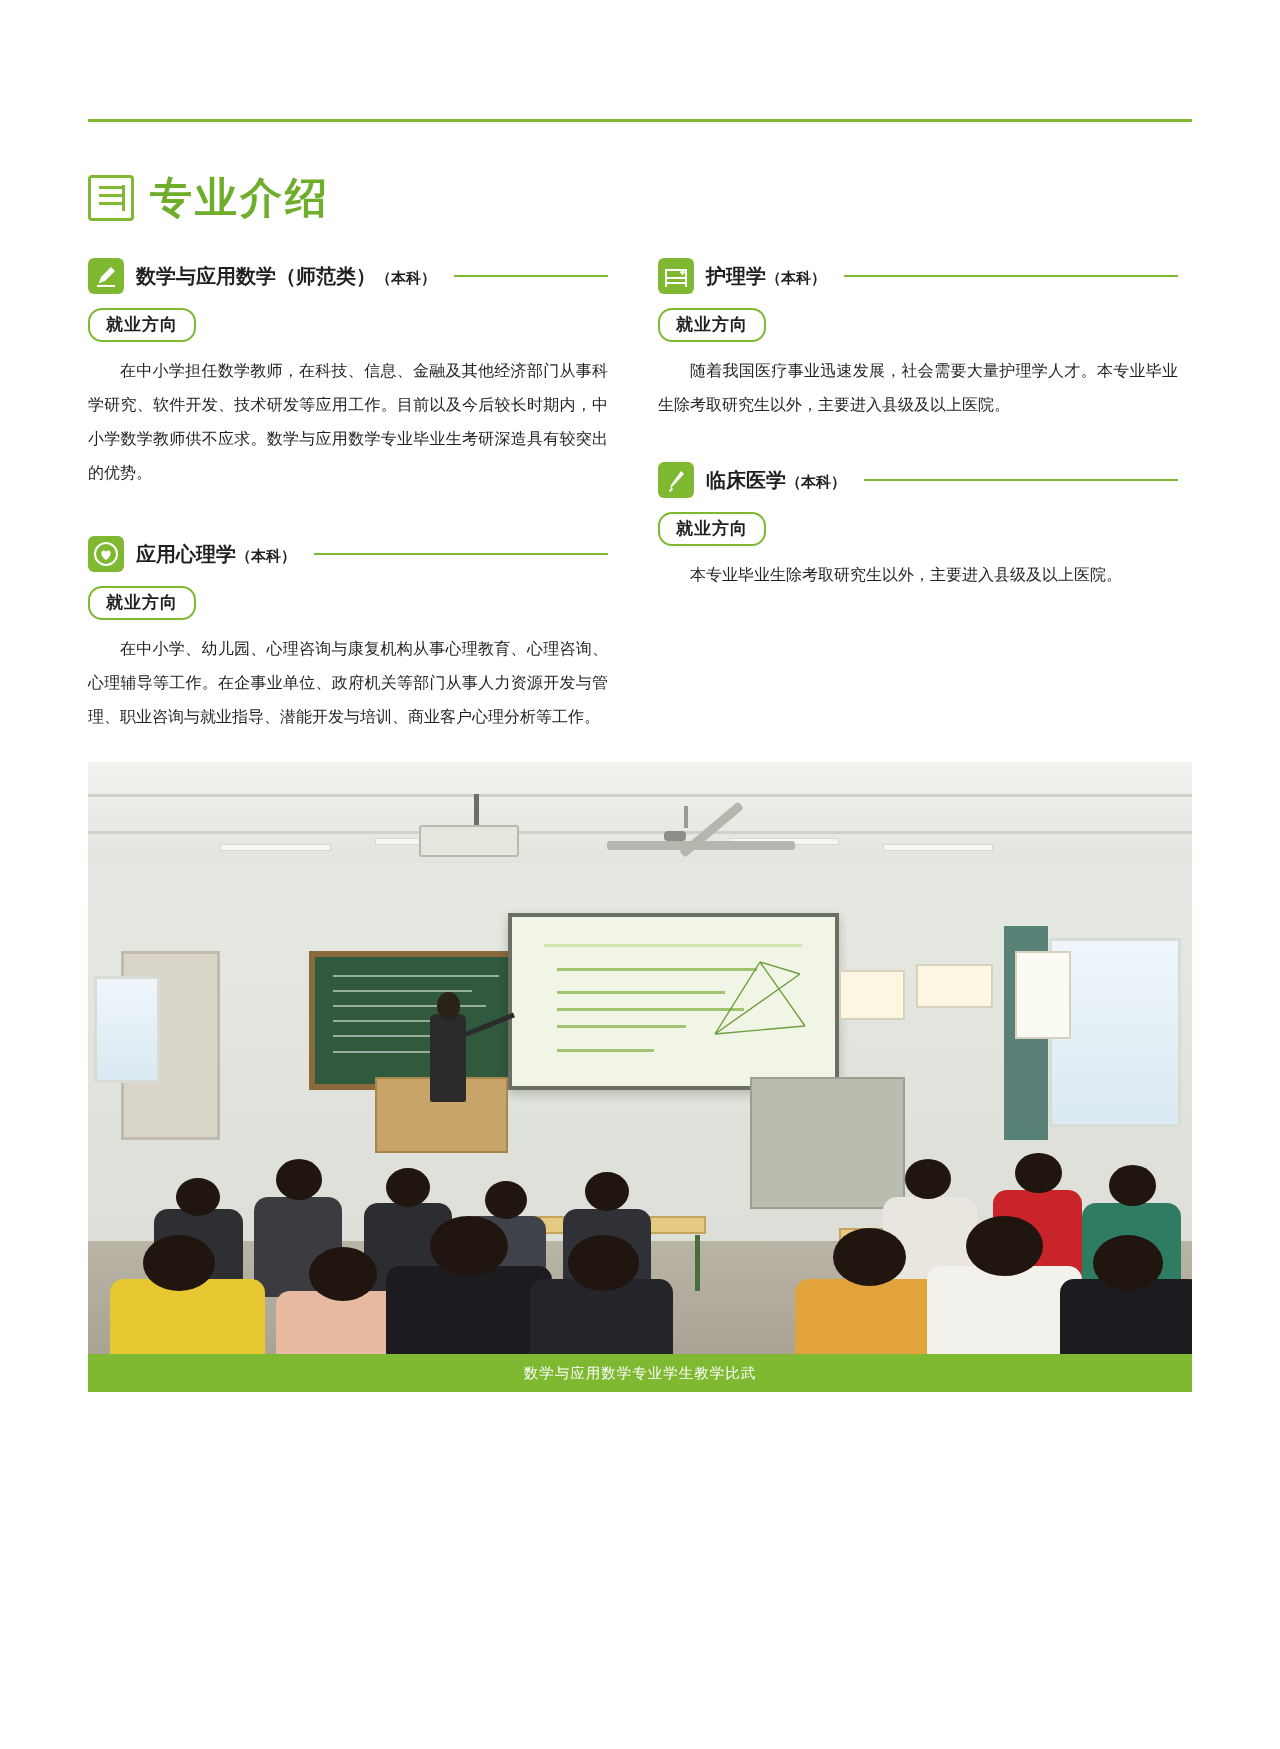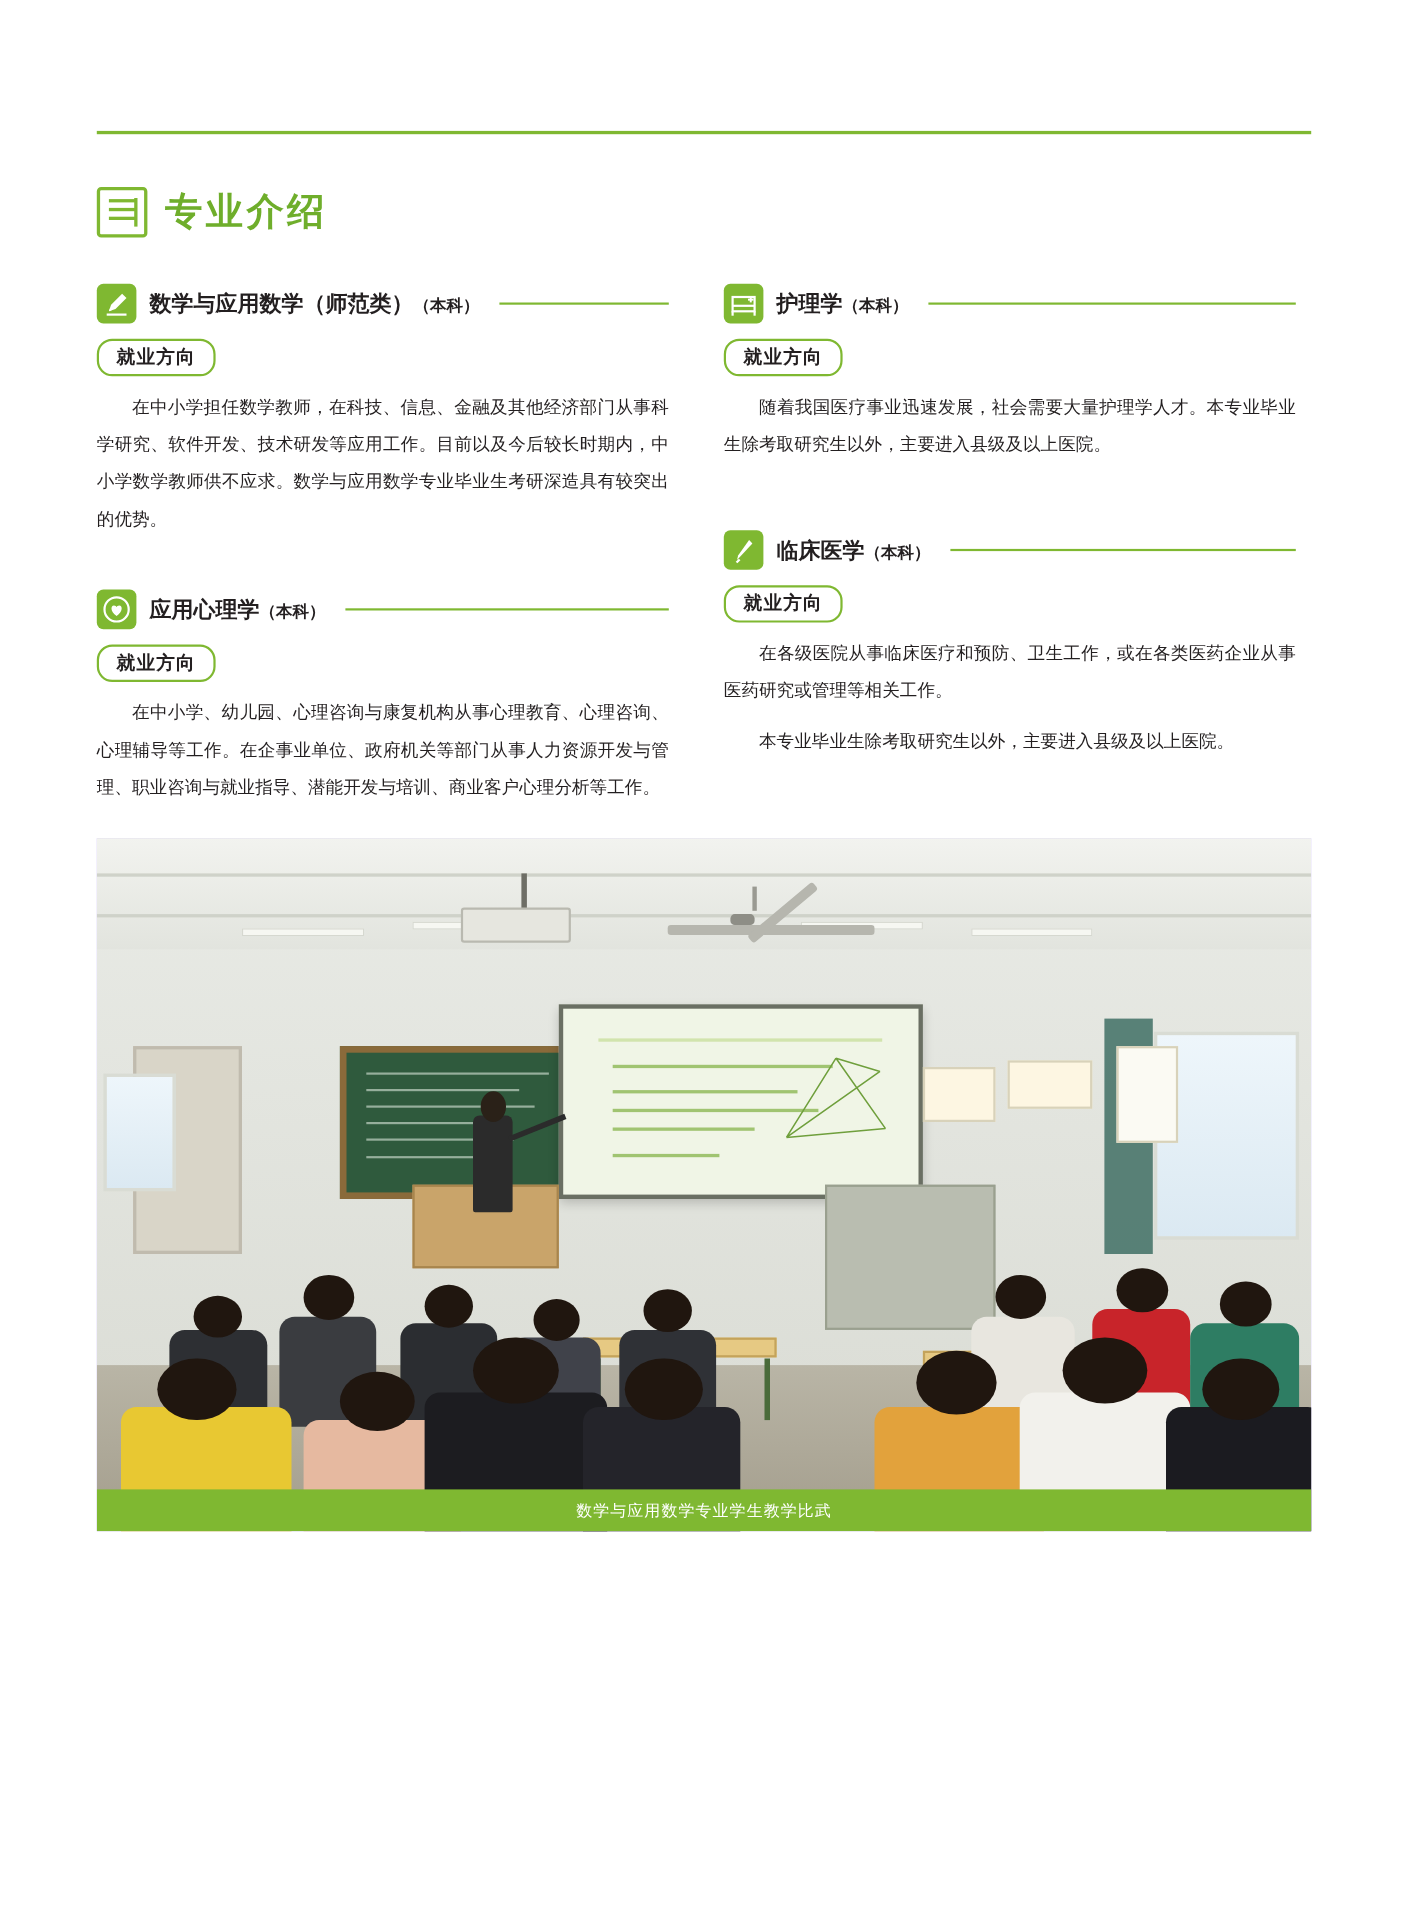--- a/index.html
+++ b/index.html
@@ -56,21 +56,21 @@
   }
   .section-head .badge::after {
     content: "";
     position: absolute;
     right: 6px; top: 7px;
     width: 3px; height: 26px;
     background: #7fb831;
   }
   .section-head .title {
     font-family: "DejaVu Serif", serif;
-    font-size: 34px;
+    font-size: 42px;
     font-weight: bold;
     color: #6fae2b;
     letter-spacing: 3px;
   }
 
   
   .col {
     position: absolute;
     width: 520px;
   }
@@ -298,33 +298,32 @@
             <rect x="27" y="25" width="2" height="4" fill="#ffffff"></rect>
           </svg>
         </div>
         <div class="major-name"><span>护理学</span><span class="lvl">（本科）</span></div>
         <div class="head-rule"></div>
       </div>
       <div class="tag">就业方向</div>
       <p class="para">随着我国医疗事业迅速发展，社会需要大量护理学人才。本专业毕业生除考取研究生以外，主要进入县级及以上医院。</p>
     </div>
 
-    <div class="major" style="margin-top: 60px;">
+    <div class="major" style="margin-top: 40px;">
       <div class="major-head">
         <div class="major-icon">
           <svg width="36" height="36" viewBox="0 0 36 36">
             <path d="M23 9 L26 12 L15 24 L12 27 L13 23 Z" fill="#ffffff"></path>
             <rect x="11" y="27" width="4" height="2" fill="#ffffff" transform="rotate(-45 13 28)"></rect>
           </svg>
         </div>
         <div class="major-name"><span>临床医学</span><span class="lvl">（本科）</span></div>
         <div class="head-rule"></div>
       </div>
       <div class="tag">就业方向</div>
-      <p class="para">在各级医院从事临床医疗和预防、卫生工作，或在各类医药企业从事医药研究或管理等相关工作。</p>
       <p class="para">本专业毕业生除考取研究生以外，主要进入县级及以上医院。</p>
     </div>
 
   </div>
 
   <div class="photo-wrap">
     <div class="photo">
       <div class="wall-back"></div>
       <div class="ceiling"></div>
       <div class="ceiling-line" style="left:0; top:5%; width:100%;"></div>

